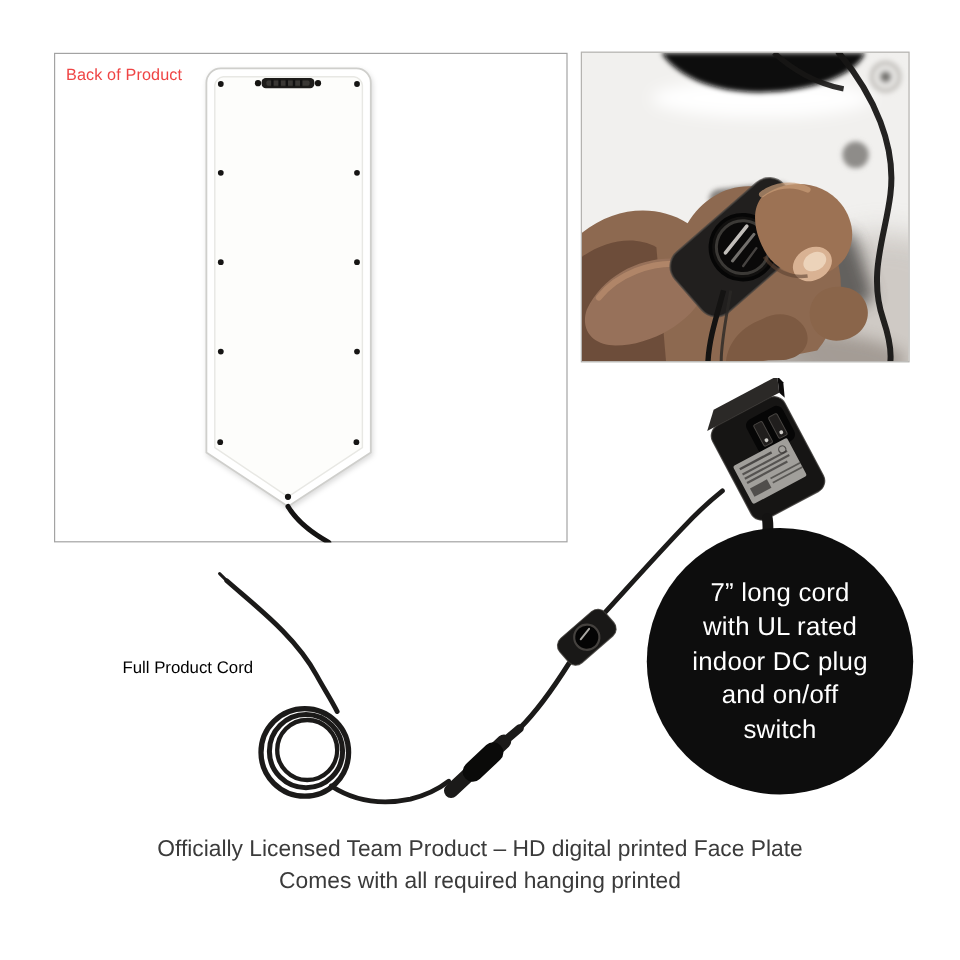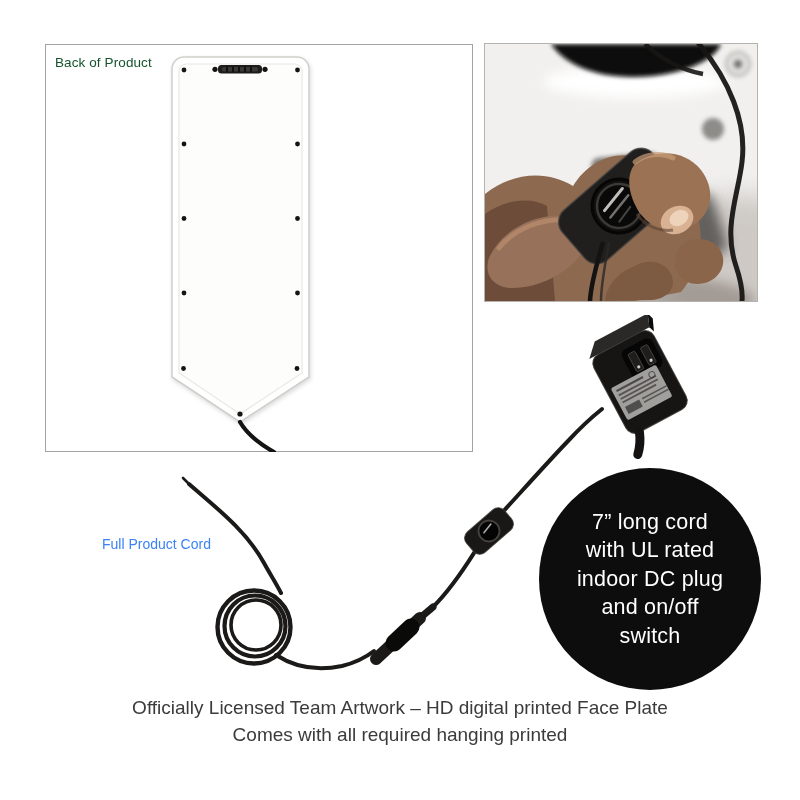--- a/index.html
+++ b/index.html
@@ -7,41 +7,41 @@
     width:800px;height:800px;position:relative;background:#ffffff;
     font-family:"Liberation Sans", sans-serif;overflow:hidden;
   }
   .abs{position:absolute;}
   
   .panel-box{
     left:45px;top:44px;width:428px;height:408px;
     border:1px solid #a3a3a3;background:#ffffff;box-sizing:border-box;
   }
   .panel-label{
-    left:55px;top:55px;font-size:13.5px;color:#14532d;letter-spacing:.1px;
+    left:55px;top:55px;font-size:13.5px;color:#ef4444;letter-spacing:.1px;
   }
   .panel-svg{left:45px;top:44px;}
   .shield-outer{filter:drop-shadow(1.5px 2.5px 2px rgba(0,0,0,0.14));}
   
   .photo-box{
     left:484px;top:43px;width:272px;height:257px;
     border:1px solid #b5b3b0;box-sizing:content-box;overflow:hidden;background:#f1f0ee;
   }
   
   .cord-svg{left:0;top:0;pointer-events:none;}
   .adapter-svg{left:555px;top:315px;pointer-events:none;}
   
   .badge{
-    left:539px;top:468px;width:222px;height:222px;border-radius:50%;
+    left:539px;top:440px;width:222px;height:222px;border-radius:50%;
     background:#0d0d0d;color:#ffffff;display:flex;align-items:center;justify-content:center;
     text-align:center;font-size:21.5px;line-height:1.33;white-space:pre-line;
     font-weight:400;letter-spacing:.2px;
   }
   .cord-label{
-    left:102px;top:536px;font-size:14px;color:#3b82f6;
+    left:102px;top:548px;font-size:14px;color:#000000;
   }
   .captions{
     left:0;top:694px;width:800px;text-align:center;color:#3b3b3b;
     font-size:19px;line-height:27px;
   }
 </style>
 </head>
 <body>
 
 <div class="abs panel-box"></div>
@@ -216,15 +216,15 @@
 
 <div class="abs badge">7” long cord
 with UL rated
 indoor DC plug
 and on/off
 switch</div>
 
 <span class="abs cord-label">Full Product Cord</span>
 
 <div class="abs captions">
-  <div>Officially Licensed Team Artwork – HD digital printed Face Plate</div>
+  <div>Officially Licensed Team Product – HD digital printed Face Plate</div>
   <div>Comes with all required hanging printed</div>
 </div>
 
 </body></html>

